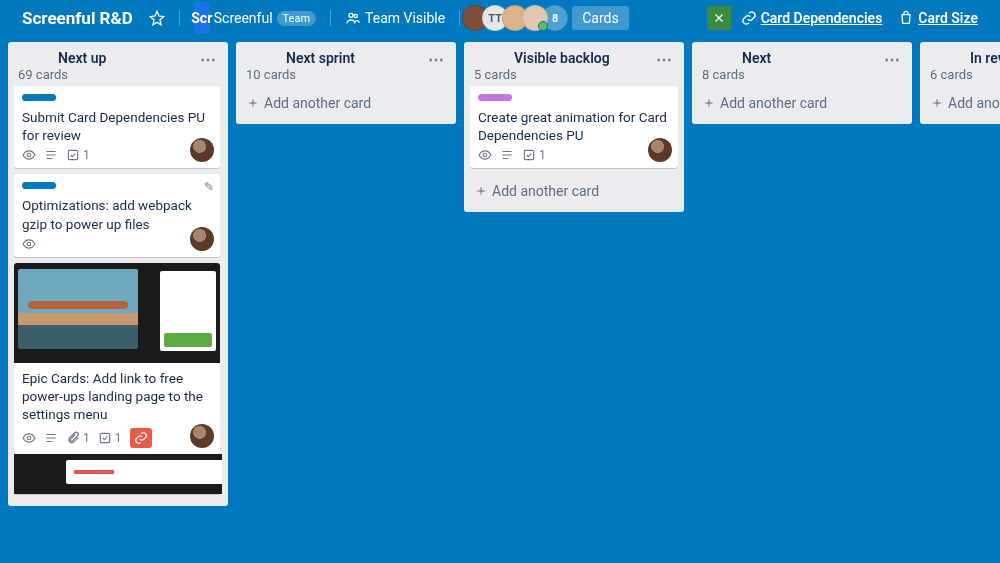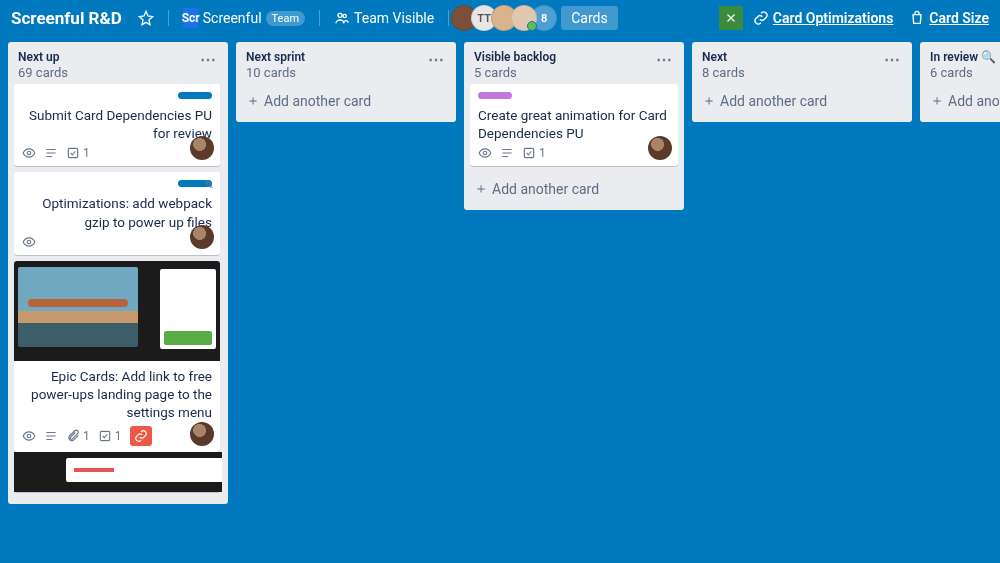--- a/index.html
+++ b/index.html
@@ -7,21 +7,21 @@
     font-family: -apple-system, BlinkMacSystemFont, "Segoe UI", Roboto, sans-serif;
     background: #0079bf;
     width: 1000px;
     height: 563px;
     overflow: hidden;
   }
   
   .board-header {
     display: flex;
     align-items: center;
-    padding: 6px 5px;
+    padding: 6px 16px;
     gap: 4px;
     height: 36px;
     color: #fff;
     font-size: 14px;
     white-space: nowrap;
   }
   .board-title { font-weight: 700; font-size: 17px; padding: 0 6px; }
   .hdr-btn {
     display: inline-flex;
     align-items: center;
@@ -31,22 +31,22 @@
     cursor: pointer;
   }
   .sep { width: 1px; height: 16px; background: rgba(255,255,255,0.3); margin: 0 4px; }
   .free-badge {
     background: rgba(255,255,255,0.25);
     font-size: 11px;
     padding: 1px 6px;
     border-radius: 8px;
   }
   .sc-logo {
-    width: 16px; height: 20px; background:#1a73e8; color:#fff;
-    font-size:12px; font-weight:700; display:inline-flex;
+    width: 16px; height: 32px; background:#1a73e8; color:#fff;
+    font-size:14px; font-weight:700; display:inline-flex;
     align-items:center; justify-content:center; border-radius:2px;
   }
   .members { display: flex; align-items:center; }
   .avatar {
     width: 26px; height: 26px; border-radius: 50%; margin-left: -6px;
     border: 1px solid rgba(0,0,0,0.1); display:inline-flex;
     align-items:center; justify-content:center;
     background: #ddd; font-size:11px; font-weight:600; color:#444;
   }
   .avatar.a1{background:#7b4f3a;}
@@ -80,25 +80,25 @@
     min-width: 220px;
     padding: 6px;
     display:flex;
     flex-direction:column;
     max-height: 100%;
   }
   .list-header {
     display:flex; justify-content:space-between; align-items:flex-start;
     padding: 2px 4px 4px;
   }
-  .list-title { font-weight:600; font-size:12px; color:#172b4d; }
+  .list-title { font-weight:600; font-size:14px; color:#172b4d;margin-left:40px; }
   .list-sub { font-size:13px; color:#5e6c84; margin-top:1px;}
   .list-menu { color:#6b778c; cursor:pointer; font-weight:700; padding:0 2px;}
   .list-cards { overflow-y:auto; overflow-x:hidden; flex:1; }
-  .list.scroll .list-cards{padding-right:2px;text-align:right;}
+  .list.scroll .list-cards{padding-right:2px;}
   .list-cards::-webkit-scrollbar{width:8px;}
   .list-cards::-webkit-scrollbar-thumb{background:rgba(9,30,66,.2);border-radius:4px;}
   .card {
     background:#fff;border-radius:3px;box-shadow:0 1px 0 rgba(9,30,66,.2);
     margin-bottom:6px;padding:6px 8px;cursor:pointer;position:relative;
     font-size:13.5px;color:#172b4d;
   }
   .label{display:inline-block;height:7px;width:34px;border-radius:4px;margin-bottom:4px;}
   .label.blue{background:#0079bf;}
   .label.purple{background:#c377e0;}
@@ -177,21 +177,21 @@
     <svg class="icon" viewBox="0 0 24 24">
         <path d="M6 6l12 12M6 18L18 6"></path>
       </svg>
   </span>
 
   <span class="hdr-btn pu-link">
     <svg class="icon16" viewBox="0 0 24 24">
         <path d="M10 14a5 5 0 0 0 7 0l3-3a5 5 0 0 0-7-7l-1 1"></path>
         <path d="M14 10a5 5 0 0 0-7 0l-3 3a5 5 0 0 0 7 7l1-1"></path>
       </svg>
-    <span>Card Optimizations</span>
+    <span>Card Dependencies</span>
   </span>
   <span class="hdr-btn pu-link">
     <svg class="icon16" viewBox="0 0 24 24">
         <path d="M6 7h12l-1 13H7z"></path>
         <path d="M9 7V5a3 3 0 0 1 6 0v2"></path>
       </svg>
     <span>Card Size</span>
   </span>
 
 </div>

